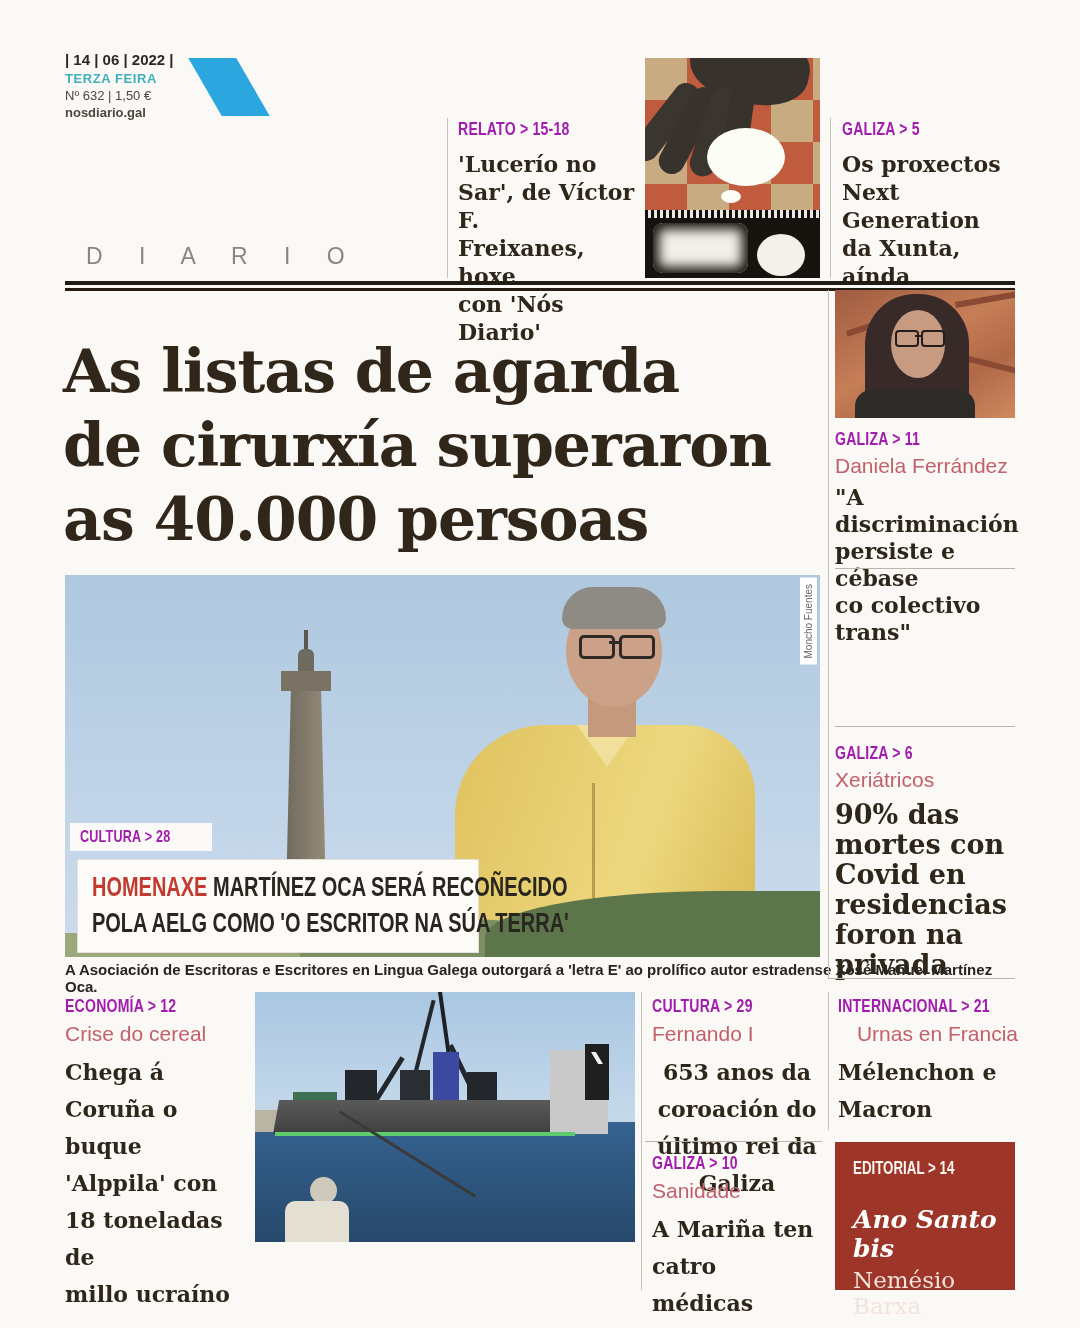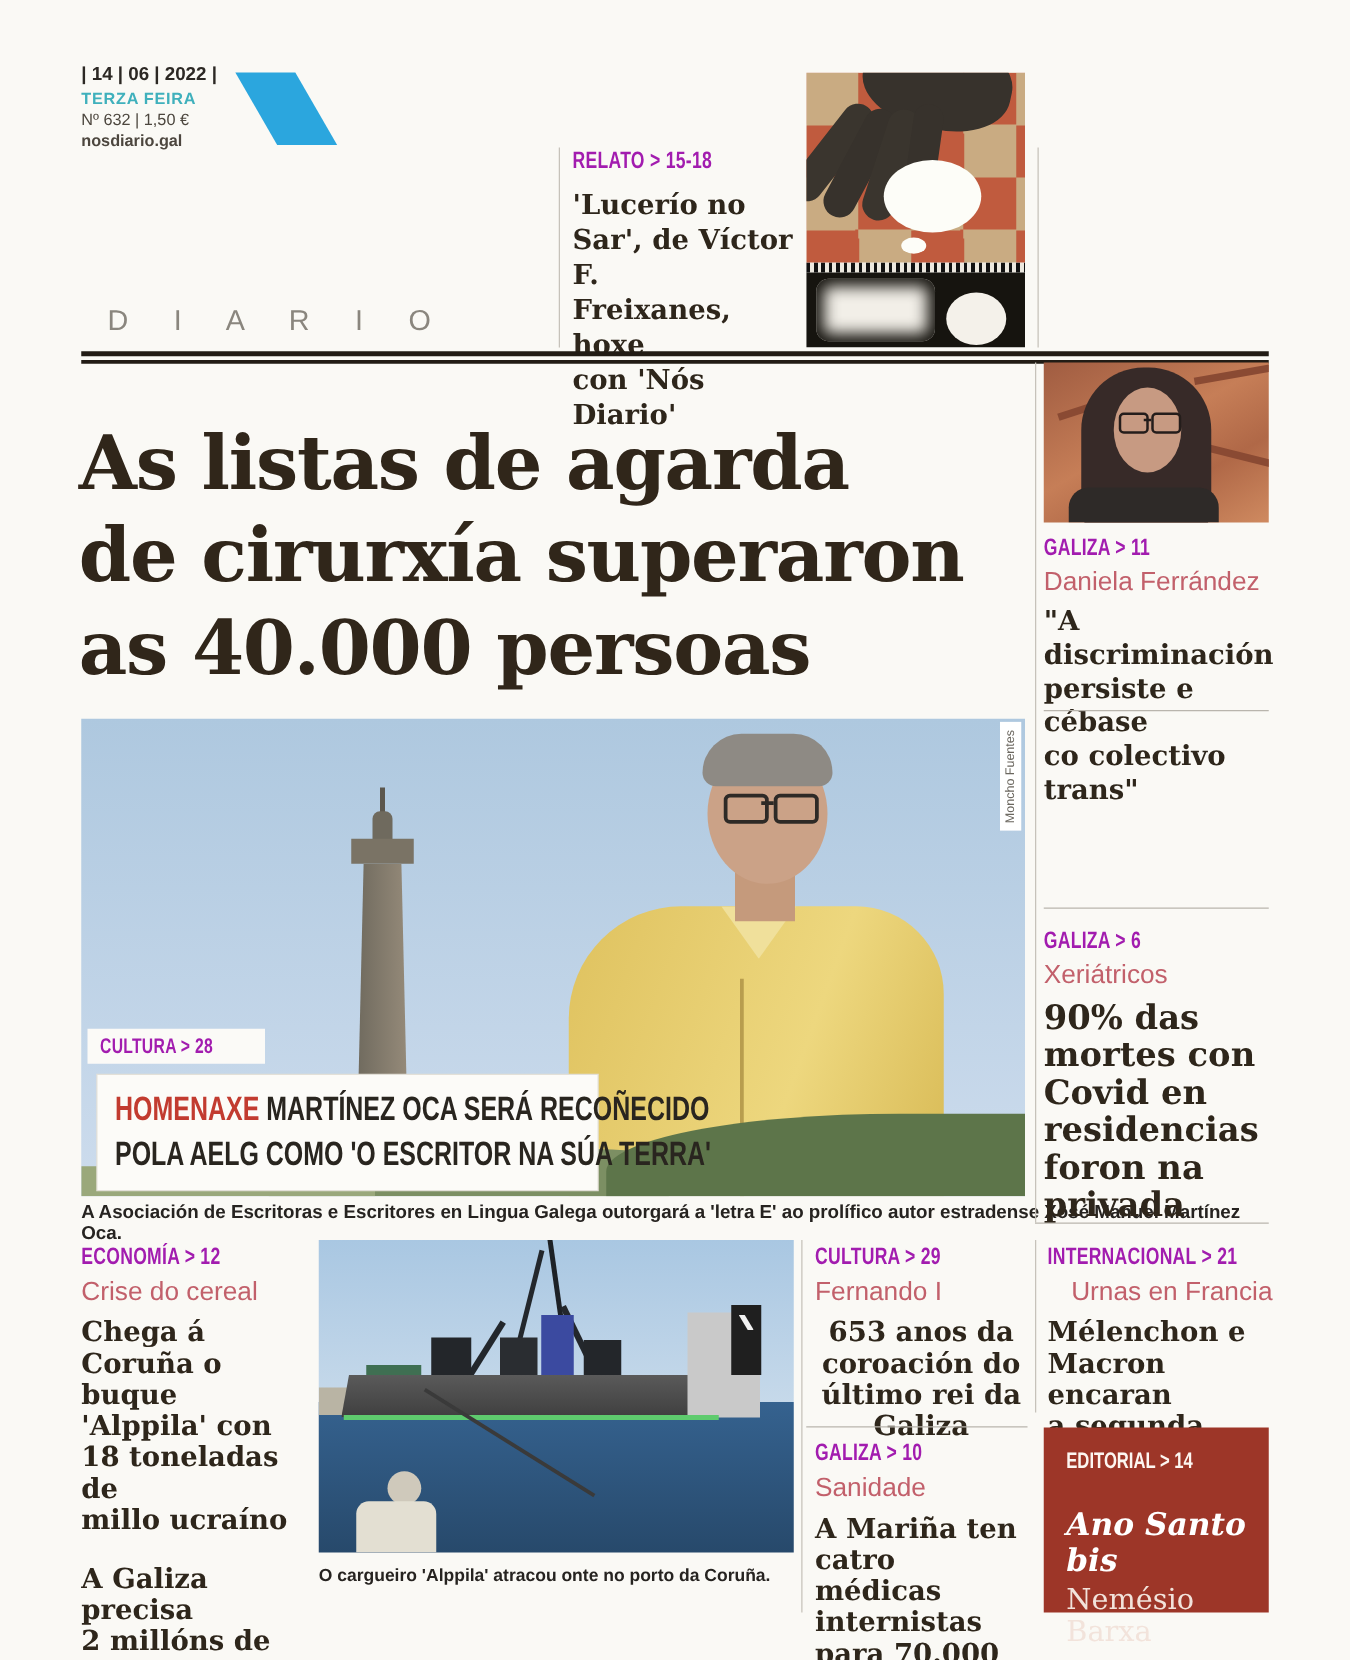--- a/index.html
+++ b/index.html
@@ -39,21 +39,21 @@
   .white-label{background:#fbfaf7;color:#29251f;}
   .badge{background:#fcfbf8;box-shadow:0 0 0 1px #e3e0d8;}
   .badge-line{font-weight:700;font-size:27px;line-height:36px;color:#29251f;}
   .badge-tag{color:#c23b30;}
   .credit{background:#ffffff;color:#6b675f;font-size:10px;
           writing-mode:vertical-rl;transform:rotate(180deg);text-align:left;padding:6px 3px;}
 
   .rail-head{font-family:"DejaVu Serif",serif;font-weight:700;font-size:22px;line-height:27px;color:#2e261b;}
   .rail-head-big{font-family:"DejaVu Serif",serif;font-weight:700;font-size:27px;line-height:30px;color:#2e261b;}
   .teaser-head{font-family:"DejaVu Serif",serif;font-weight:700;font-size:22px;line-height:28px;color:#2e261b;}
-  .bottom-head{font-family:"DejaVu Serif",serif;font-weight:700;font-size:22px;line-height:25px;color:#2e261b;}
+  .bottom-head{font-family:"DejaVu Serif",serif;font-weight:700;font-size:22px;line-height:37px;color:#2e261b;}
 
   .editorial{background:#9d3628;color:#ffffff;}
   .ed-kicker{font-weight:700;font-size:18px;color:#fdf6f1;}
   .ed-title{font-family:"DejaVu Serif",serif;font-weight:700;font-style:italic;font-size:25px;color:#ffffff;}
   .ed-author{font-family:"DejaVu Serif",serif;font-size:23px;color:#f2e3db;}
 
   .rule-top{border-top:4px solid #221c15;border-bottom:3px solid #221c15;height:3px;}
 </style>
 </head>
 <body>
@@ -91,20 +91,27 @@
       <div class="abs" style="left:62px;top:70px;width:78px;height:58px;background:#fdfdf8;border-radius:50%;"></div>
       <div class="abs" style="left:76px;top:132px;width:20px;height:13px;background:#fdfdf8;border-radius:50%;"></div>
     </div>
     <div style="height:8px;background:repeating-linear-gradient(90deg,#111 0 3px,#ece8df 3px 6px);"></div>
     <div style="position:relative;height:60px;background:#16140f;">
       <div class="abs" style="left:8px;top:5px;width:95px;height:50px;background:#f2efe8;border-radius:10px;box-shadow:inset 0 0 12px 6px #16140f;"></div>
       <div class="abs" style="left:112px;top:16px;width:48px;height:42px;background:#f4f1ea;border-radius:50%;"></div>
     </div>
   </div>
 
+  <div class="abs" style="left:842px;top:118px;width:175px;">
+    <div class="kicker"><span class="cx">GALIZA &gt; 5</span></div>
+    <div class="teaser-head pl" style="margin-top:10px;">Os proxectos
+Next Generation
+da Xunta, aínda
+sen concretar</div>
+  </div>
 
   <div class="abs rule-top" style="left:65px;top:281px;width:950px;"></div>
 
   <div class="abs lead-head pl" style="left:63px;top:334px;width:780px;">As listas de agarda
 de cirurxía superaron
 as 40.000 persoas</div>
 
   <div class="abs mainphoto" style="left:65px;top:575px;">
 
     <div class="abs" style="left:239px;top:55px;width:4px;height:22px;background:#5c574d;"></div>
@@ -204,21 +211,20 @@
     <div class="abs" style="left:212px;top:80px;width:30px;height:32px;background:#23262a;"></div>
     <div class="abs" style="left:18px;top:108px;width:310px;height:34px;background:linear-gradient(#5a5a5a,#3f3f3f);clip-path:polygon(2% 0,98% 0,94% 100%,0 100%);"></div>
     <div class="abs" style="left:295px;top:58px;width:58px;height:84px;background:#c9c9c9;"></div>
     <div class="abs" style="left:330px;top:52px;width:24px;height:56px;background:#1f1f1f;"></div>
     <div class="abs" style="left:336px;top:60px;width:12px;height:12px;background:#f2f2f2;clip-path:polygon(0 0,40% 0,100% 100%,60% 100%);"></div>
     <div class="abs" style="left:20px;top:140px;width:300px;height:4px;background:#5ecb6e;"></div>
     <div class="abs" style="left:55px;top:185px;width:27px;height:27px;background:#cfc9bb;border-radius:50%;"></div>
     <div class="abs" style="left:30px;top:209px;width:64px;height:41px;background:#e3dfd2;border-radius:10px 10px 0 0;"></div>
     <div class="abs" style="left:84px;top:118px;width:160px;height:3px;background:#3a3a3a;transform:rotate(32deg);transform-origin:left bottom;"></div>
   </div>
-  <div class="abs caption" style="left:255px;top:1252px;width:380px;font-size:14px;">O cargueiro 'Alppila' atracou onte no porto da Coruña.</div>
 
   <div class="abs vline" style="left:641px;top:992px;height:298px;"></div>
   <div class="abs vline" style="left:828px;top:992px;height:138px;"></div>
 
   <div class="abs" style="left:652px;top:995px;width:170px;">
     <div class="kicker"><span class="cx">CULTURA &gt; 29</span></div>
     <div class="subhead" style="margin-top:5px;">Fernando I</div>
     <div class="bottom-head pl" style="margin-top:8px;text-align:center;">653 anos da
 coroación do
 último rei da Galiza</div>

